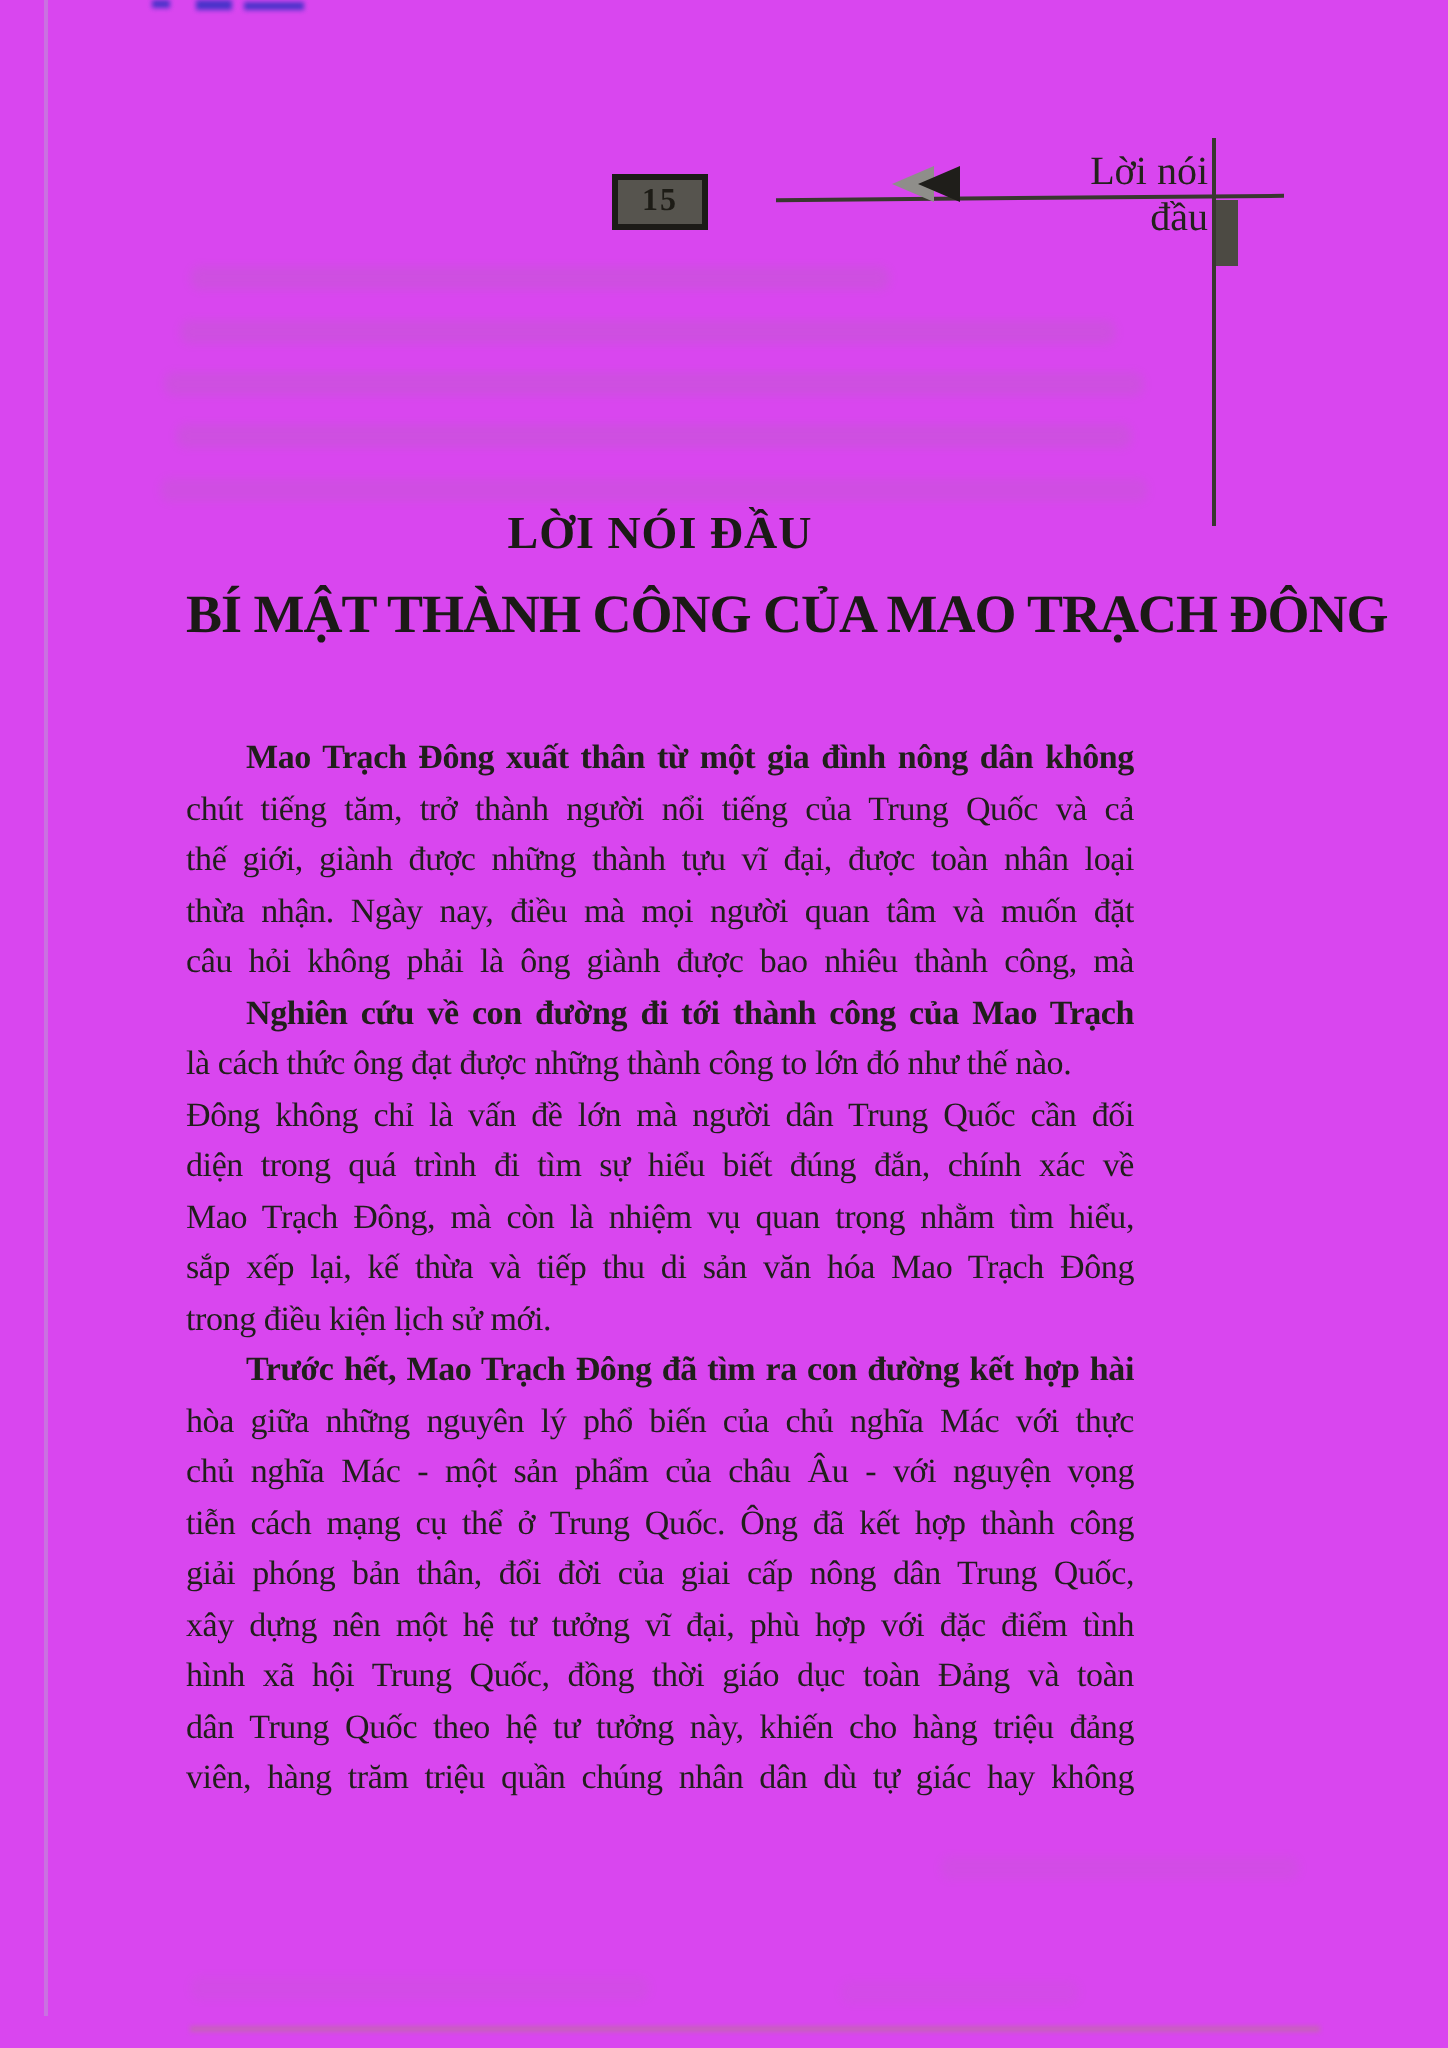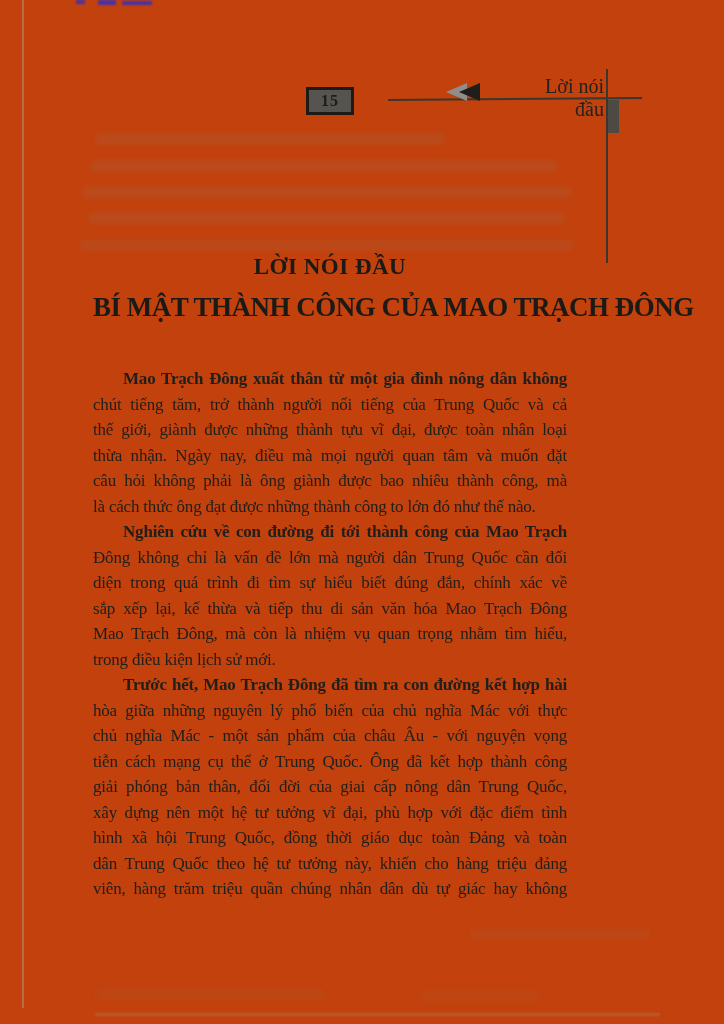--- a/index.html
+++ b/index.html
@@ -1,18 +1,18 @@
 <!DOCTYPE html>
 <html><head>
 <meta charset="utf-8">
 <style>
   html,body { margin:0; padding:0; background:#e8e8e6; }
   .page {
     position:relative; width:724px; height:1024px; margin:0 auto;
-    background:#c2410c; overflow:hidden;
+    background:#d946ef; overflow:hidden;
     font-family:"Liberation Serif","DejaVu Serif",serif;
     color:#1e1d19;
   }
   
   .edge-line-left { position:absolute; left:22px; top:0; width:2px; height:1008px;
     background:rgba(170,205,195,0.32); }
   .bottom-shadow { position:absolute; left:95px; top:1013px; width:565px; height:3px;
     background:rgba(172,140,108,0.38); filter:blur(1px); }
   .smudge-blue { position:absolute; background:#2f2fc4; filter:blur(1.3px); opacity:0.85; }
   .gline { position:absolute; height:12px; background:#8a8a86; opacity:0.13;
@@ -73,27 +73,27 @@
 
   <div class="title title1">LỜI NÓI ĐẦU</div>
   <div class="title title2">BÍ MẬT THÀNH CÔNG CỦA MAO TRẠCH ĐÔNG</div>
 
   <div class="bodytext">
     <div class="line first">Mao Trạch Đông xuất thân từ một gia đình nông dân không</div>
     <div class="line">chút tiếng tăm, trở thành người nổi tiếng của Trung Quốc và cả</div>
     <div class="line">thế giới, giành được những thành tựu vĩ đại, được toàn nhân loại</div>
     <div class="line">thừa nhận. Ngày nay, điều mà mọi người quan tâm và muốn đặt</div>
     <div class="line">câu hỏi không phải là ông giành được bao nhiêu thành công, mà</div>
+    <div class="line first">Nghiên cứu về con đường đi tới thành công của Mao Trạch</div>
+
     <div class="line last">là cách thức ông đạt được những thành công to lớn đó như thế nào.</div>
-
-    <div class="line first">Nghiên cứu về con đường đi tới thành công của Mao Trạch</div>
     <div class="line">Đông không chỉ là vấn đề lớn mà người dân Trung Quốc cần đối</div>
     <div class="line">diện trong quá trình đi tìm sự hiểu biết đúng đắn, chính xác về</div>
+    <div class="line">Mao Trạch Đông, mà còn là nhiệm vụ quan trọng nhằm tìm hiểu,</div>
     <div class="line">sắp xếp lại, kế thừa và tiếp thu di sản văn hóa Mao Trạch Đông</div>
-    <div class="line">Mao Trạch Đông, mà còn là nhiệm vụ quan trọng nhằm tìm hiểu,</div>
     <div class="line last">trong điều kiện lịch sử mới.</div>
 
     <div class="line first">Trước hết, Mao Trạch Đông đã tìm ra con đường kết hợp hài</div>
     <div class="line">hòa giữa những nguyên lý phổ biến của chủ nghĩa Mác với thực</div>
     <div class="line">chủ nghĩa Mác - một sản phẩm của châu Âu - với nguyện vọng</div>
     <div class="line">tiễn cách mạng cụ thể ở Trung Quốc. Ông đã kết hợp thành công</div>
     <div class="line">giải phóng bản thân, đổi đời của giai cấp nông dân Trung Quốc,</div>
     <div class="line">xây dựng nên một hệ tư tưởng vĩ đại, phù hợp với đặc điểm tình</div>
     <div class="line">hình xã hội Trung Quốc, đồng thời giáo dục toàn Đảng và toàn</div>
     <div class="line">dân Trung Quốc theo hệ tư tưởng này, khiến cho hàng triệu đảng</div>

